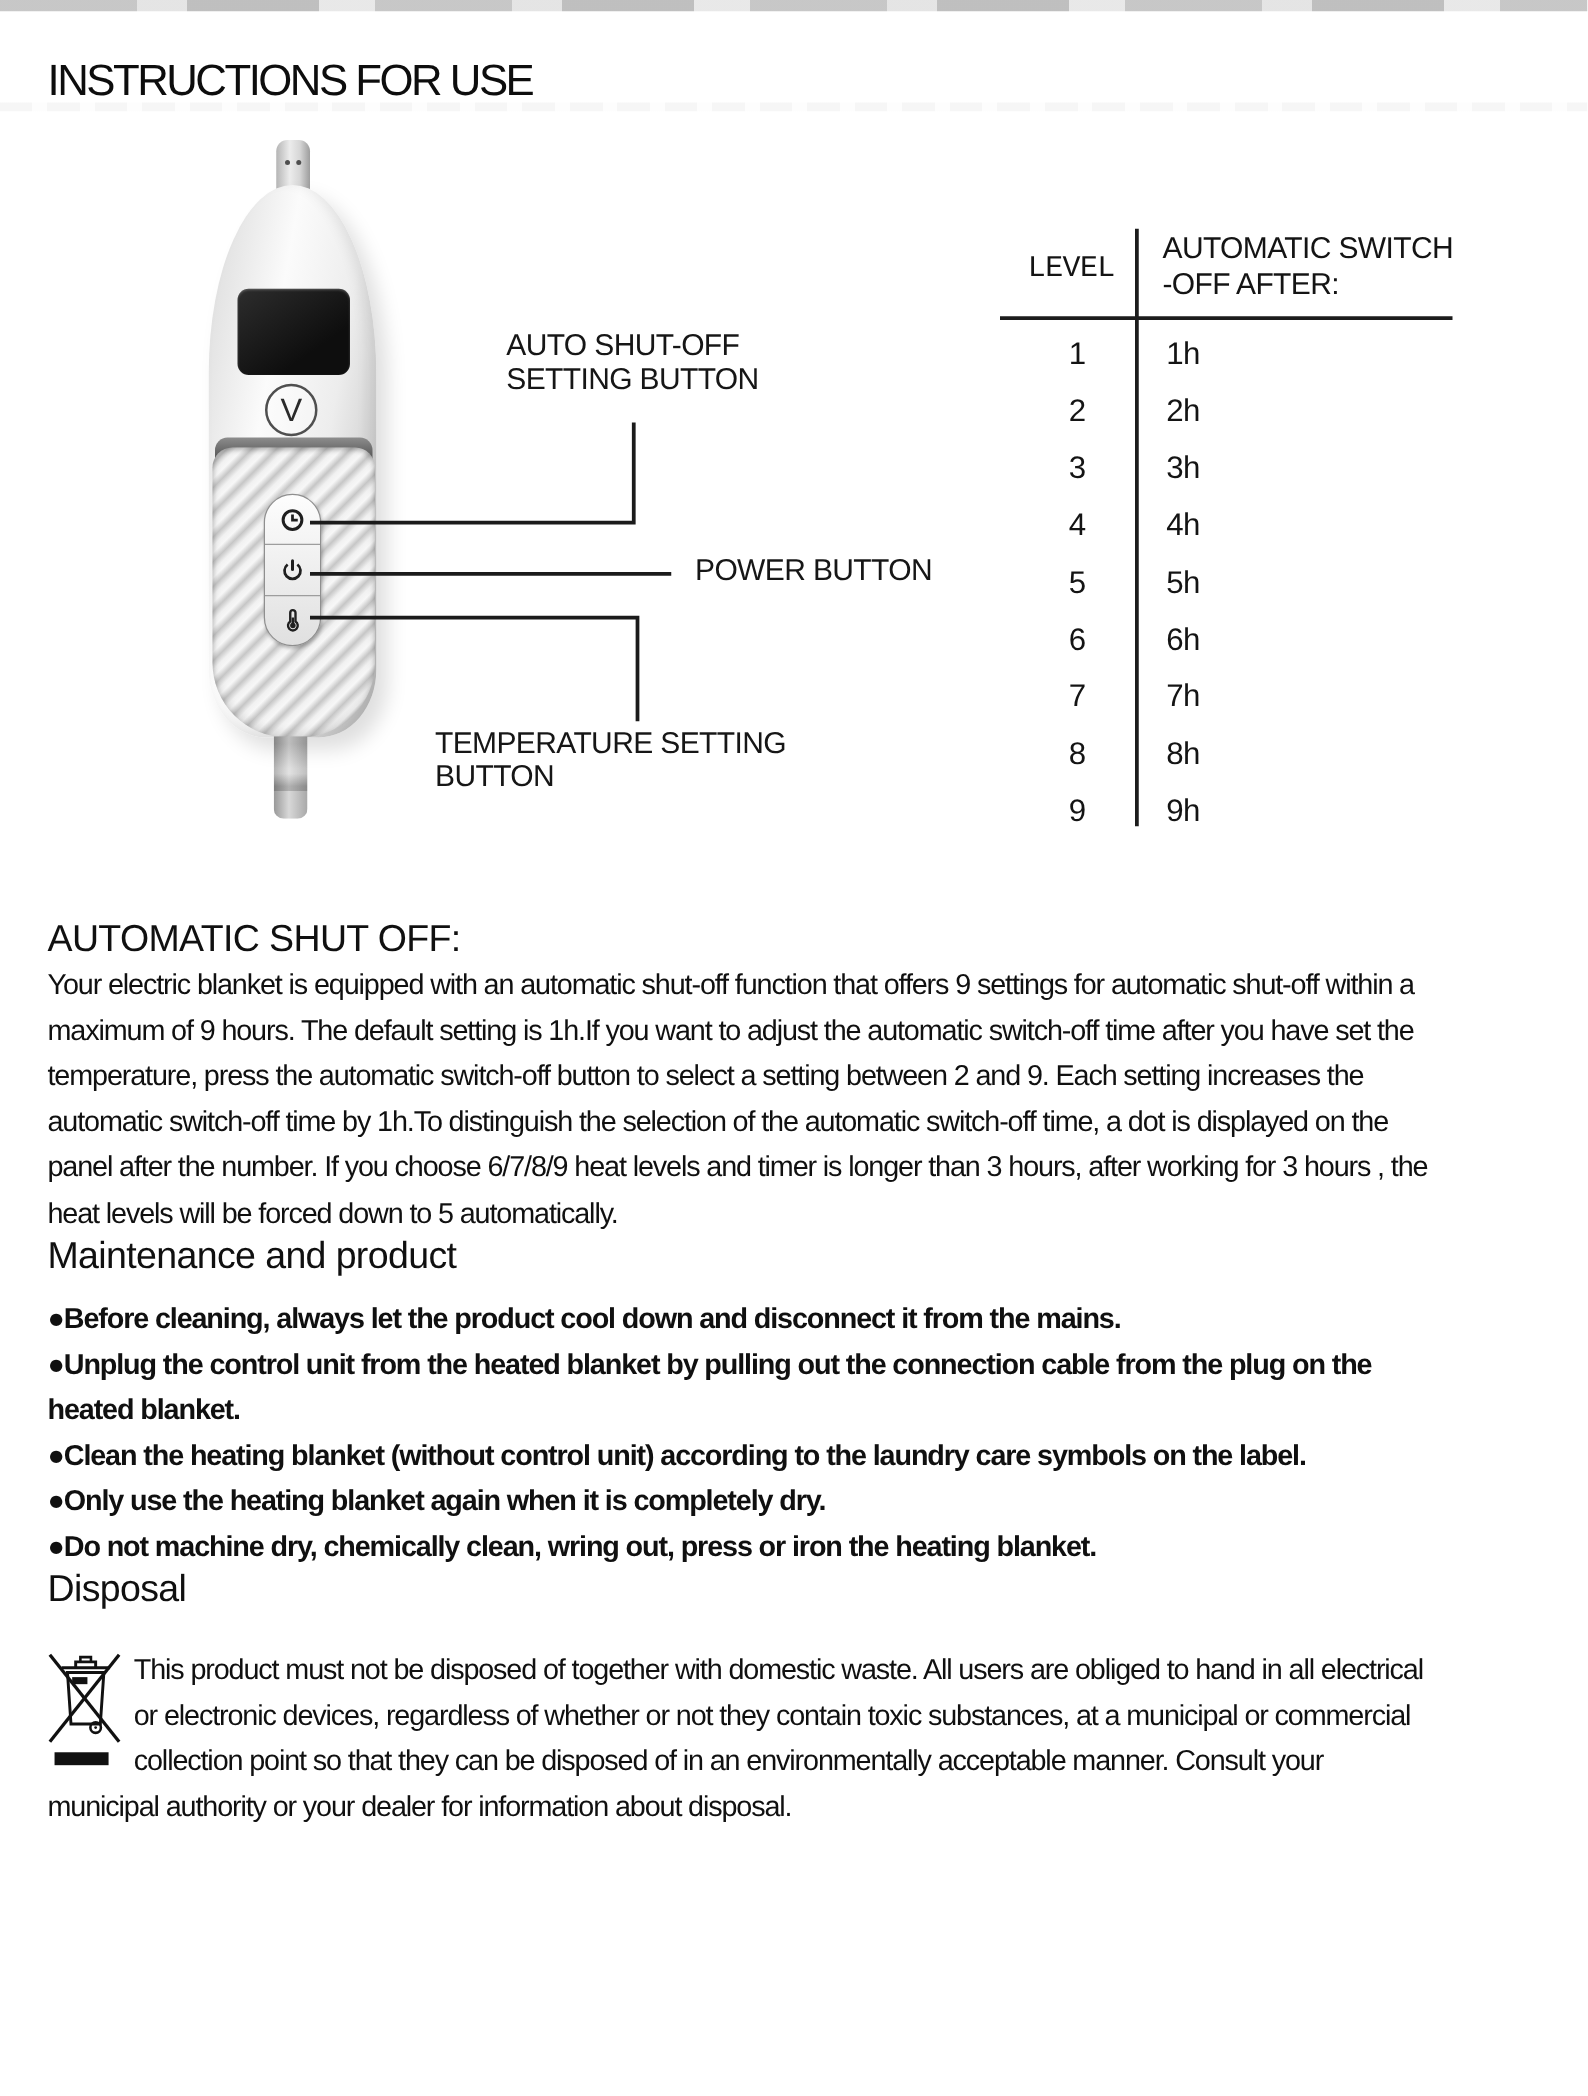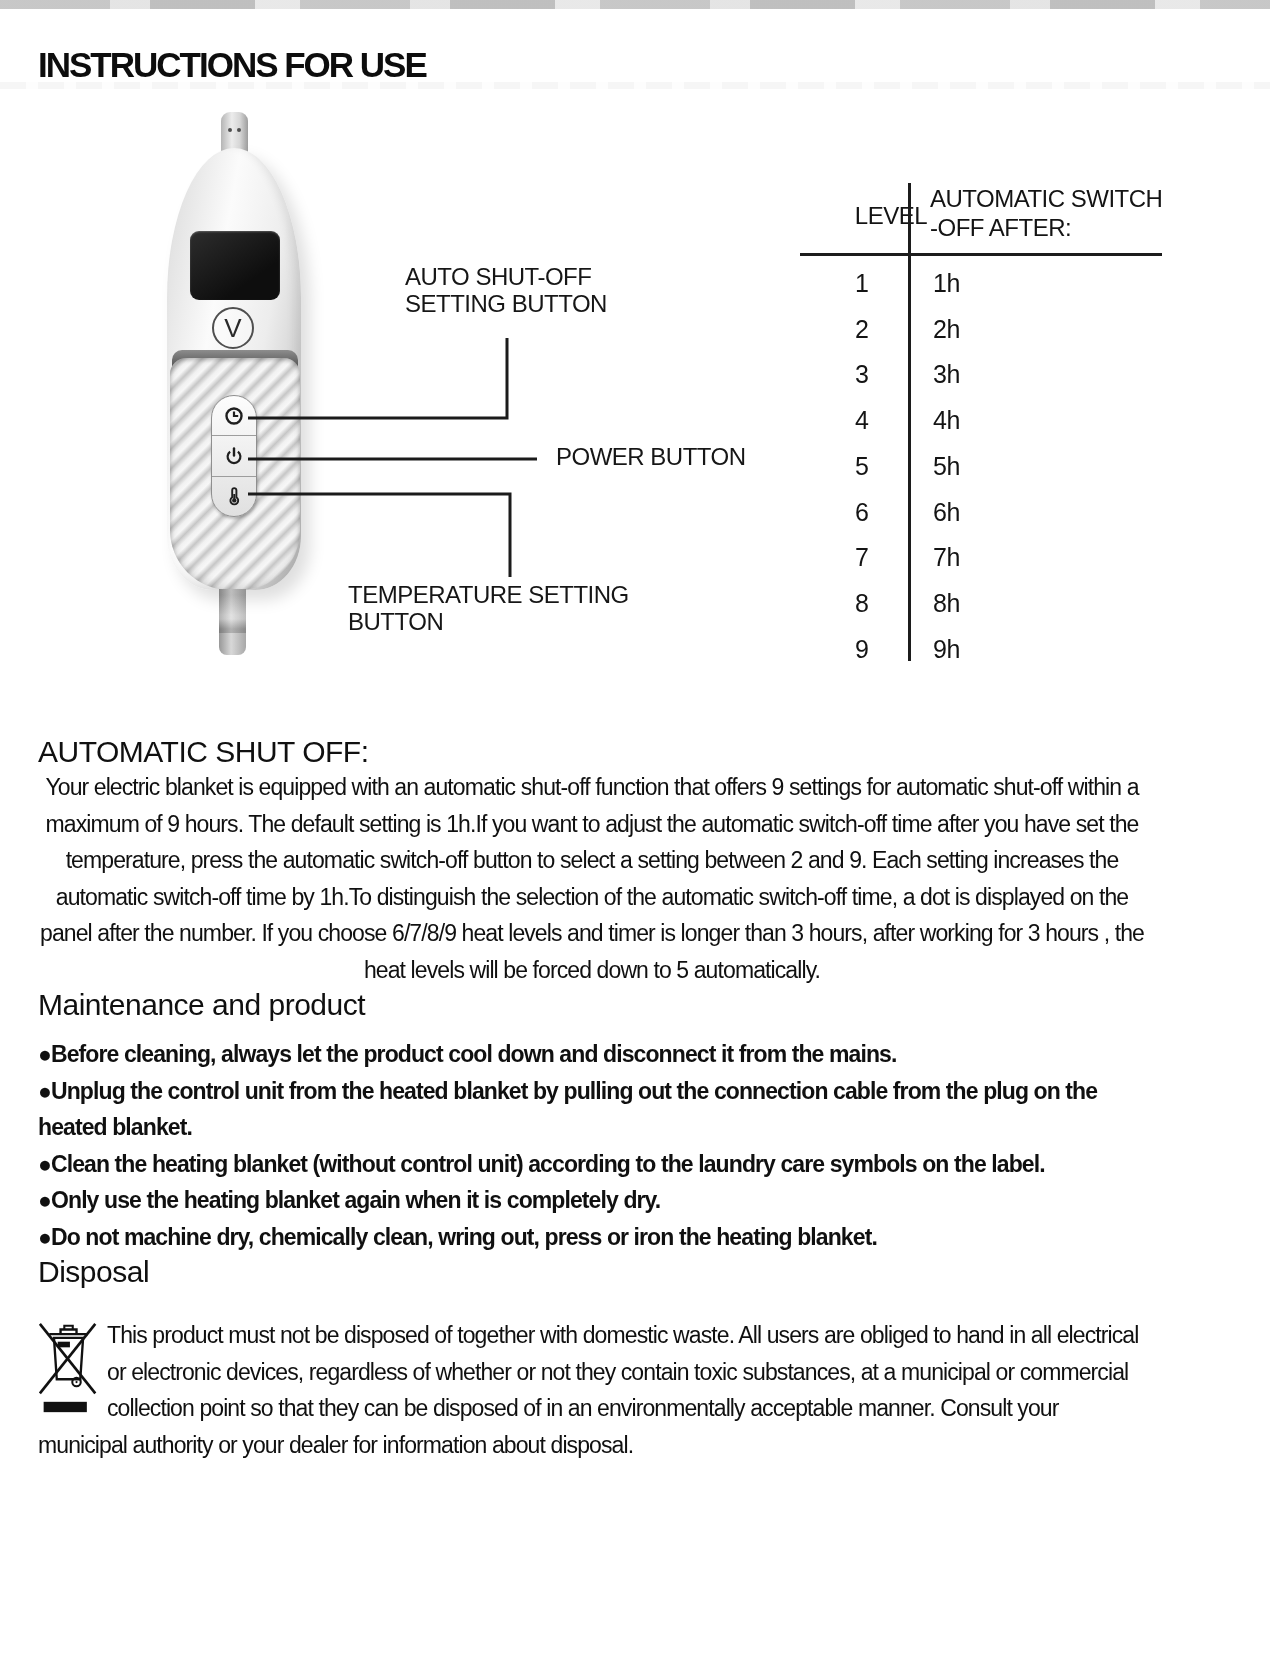--- a/index.html
+++ b/index.html
@@ -13,21 +13,21 @@
     position:absolute;left:0;top:0;width:1270px;height:9px;opacity:.55;
     background:repeating-linear-gradient(90deg,#9a9a9a 0 110px,#cfcfcf 110px 150px,#8b8b8b 150px 255px,#d6d6d6 255px 300px);
   }
   .scan-band{
     position:absolute;left:0;top:82px;width:1270px;height:7px;opacity:.5;
     background:repeating-linear-gradient(90deg,rgba(0,0,0,.07) 0 26px,rgba(0,0,0,.015) 26px 38px);
   }
   
   .page-title{
     position:absolute;left:38px;top:22px;
-    font-size:35px;font-weight:700;letter-spacing:-2px;color:#0d0d0d;
+    font-size:35px;font-weight:400;letter-spacing:-2px;color:#0d0d0d;
   }
   
   .figure{position:absolute;left:0;top:0;width:1270px;height:700px;}
   .device-cable{
     position:absolute;left:221px;top:112px;width:27px;height:58px;
     border-radius:9px 9px 0 0;
     background:linear-gradient(90deg,#b5b5b5,#ececec 40%,#d6d6d6 70%,#9d9d9d);
   }
   .cable-dot{position:absolute;width:4px;height:4px;border-radius:50%;background:#4e4e4e;}
   .device-body{
@@ -74,32 +74,32 @@
       linear-gradient(180deg,rgba(0,0,0,.12) 0 6px,rgba(255,255,255,.25) 26px 30px,rgba(0,0,0,.18) 40px 44px,rgba(0,0,0,0) 44px),
       linear-gradient(90deg,#989898,#d8d8d8 45%,#a8a8a8);
   }
   .connectors{position:absolute;left:0;top:0;pointer-events:none;}
   .fig-label{
     position:absolute;color:#161616;font-size:24px;line-height:27px;
     letter-spacing:-0.5px;white-space:nowrap;
   }
   
   .shutoff-table{position:absolute;left:750px;top:180px;width:470px;height:495px;font-size:24px;color:#141414;}
-  .tbl-col1-header{position:absolute;left:37px;top:22px;width:140px;text-align:right;letter-spacing:-0.5px;}
+  .tbl-col1-header{position:absolute;left:37px;top:22px;width:140px;text-align:center;letter-spacing:-0.5px;font-family:Liberation Mono, monospace;}
   .tbl-col2-header{position:absolute;left:180px;top:4px;line-height:29px;letter-spacing:-0.5px;text-align:left;}
   .tbl-vline{position:absolute;left:158px;top:3px;width:3px;height:478px;background:#1c1c1c;}
   .tbl-hline{position:absolute;left:50px;top:73px;width:362px;height:3px;background:#1c1c1c;}
   .trow{position:absolute;left:0;width:470px;height:30px;font-size:25px;line-height:30px;}
   .tlevel{position:absolute;left:62px;width:100px;text-align:center;}
   .ttime{position:absolute;left:183px;letter-spacing:-0.5px;}
   
   .doc{position:absolute;left:38px;top:735px;width:1108px;color:#101010;}
   .doc h2{font-size:30px;font-weight:400;letter-spacing:-0.5px;line-height:34px;margin:0;}
   .doc p, .doc li{font-size:23px;line-height:36.5px;letter-spacing:-0.9px;margin:0;}
-  .shutoff-body{margin-top:11px;text-align:center;}
+  .shutoff-body{margin-top:11px;}
   .maintenance-heading{margin-top:40px;}
   .maintenance-list{list-style:none;margin:14px 0 0;padding:0;font-weight:bold;}
   .disposal-heading{margin-top:38px;}
   .disposal-body-wrap{margin-top:28px;}
   .weee-icon{float:left;width:62px;height:102px;margin-right:7px;}
 </style>
 </head>
 <body>
 
 <div class="scan-top"></div>

